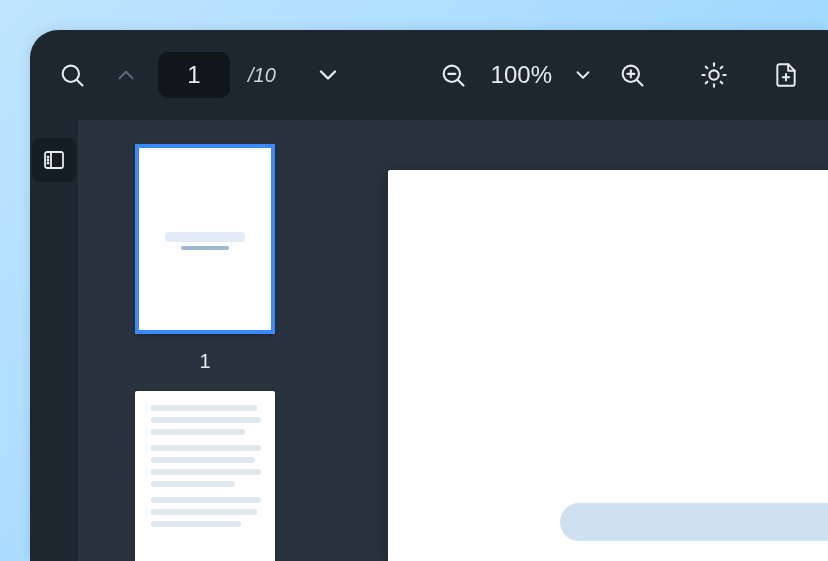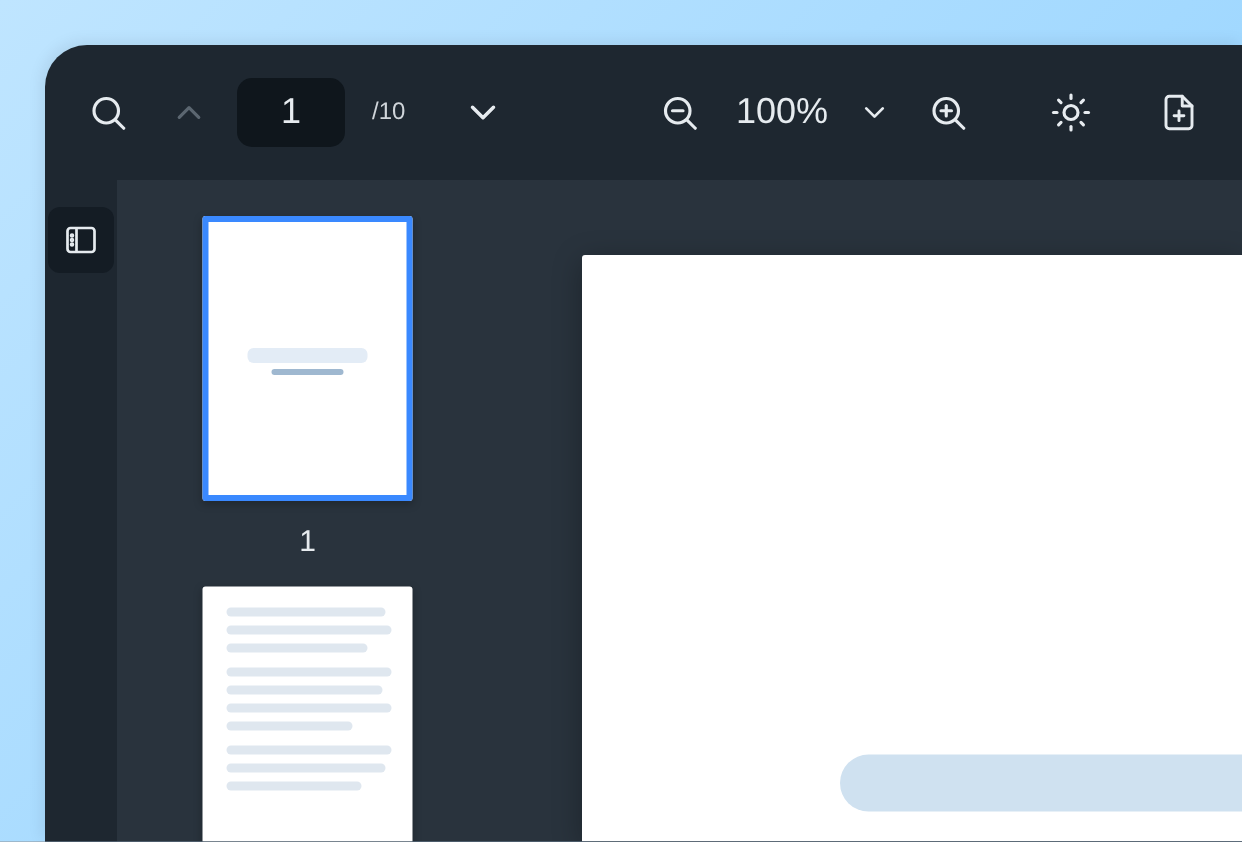--- a/index.html
+++ b/index.html
@@ -47,24 +47,25 @@
     height: 46px;
     background: #0f161c;
     border: none;
     border-radius: 10px;
     color: #e6ebef;
     font-size: 24px;
     text-align: center;
     outline: none;
   }
   .page-total {
-    font-size: 16px;
+    font-size: 20px;
     color: #d0d5da;
     margin-left: 8px;
     margin-right: 14px;
+    font-style: italic;
   }
   .zoom-group {
     display: flex;
     align-items: center;
     gap: 12px;
     margin-left: auto;
   }
   .zoom-label {
     font-size: 24px;
     color: #e6ebef;

